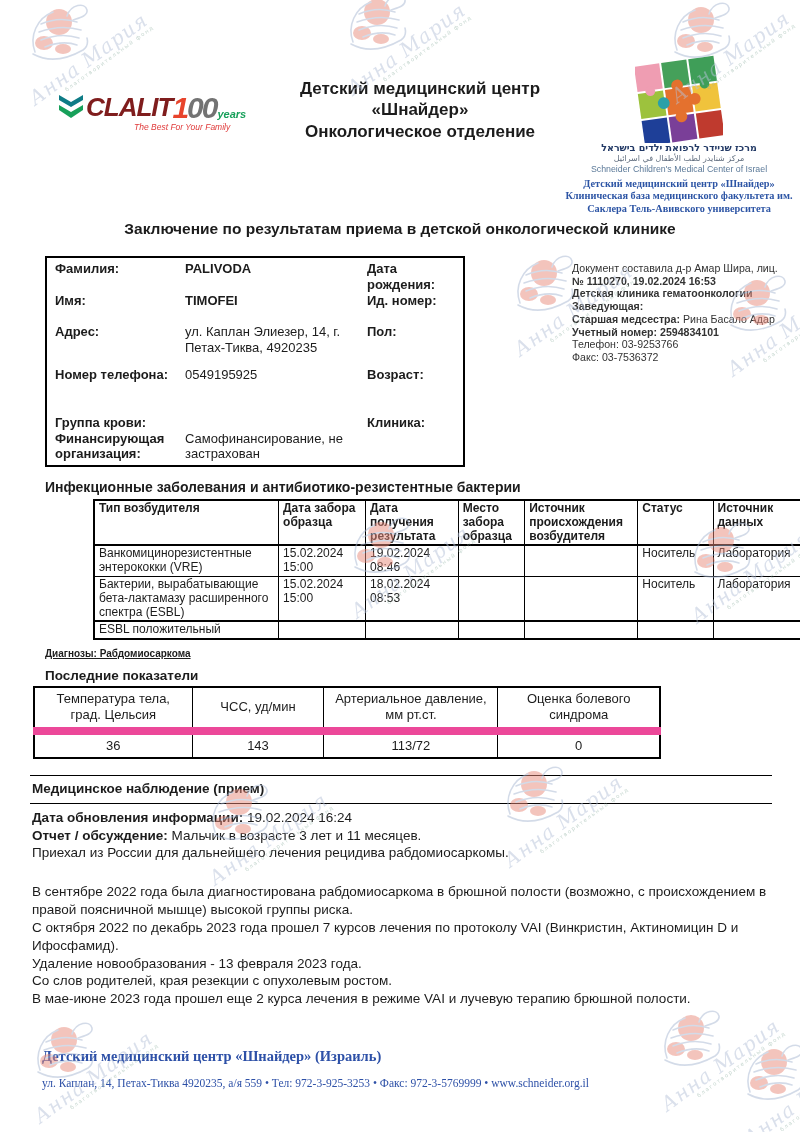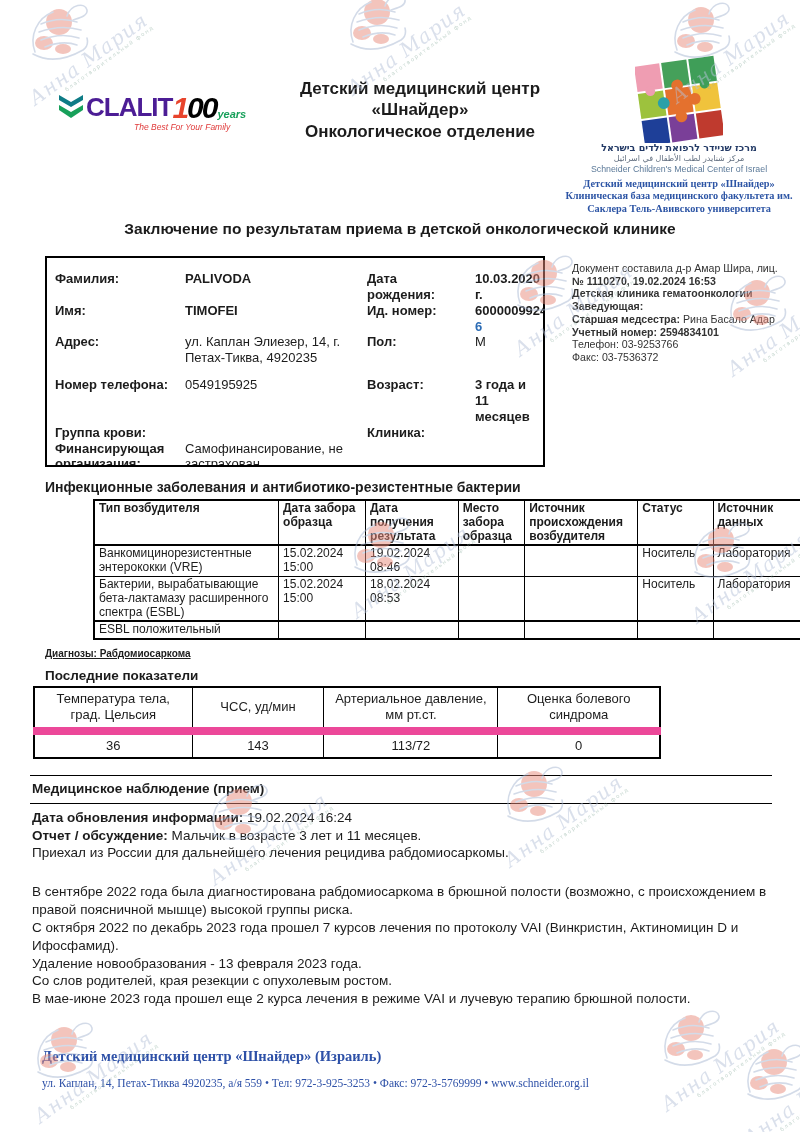--- a/index.html
+++ b/index.html
@@ -3,39 +3,39 @@
 <meta charset="utf-8">
 <style>
   html,body{margin:0;padding:0;background:#e8e8e8;}
   #page{position:relative;width:800px;height:1132px;background:#ffffff;overflow:hidden;
         font-family:"Liberation Sans",sans-serif;color:#1c1c1c;margin:0 auto;}
   .abs{position:absolute;}
 
   
   #clalit{left:56px;top:92px;width:210px;}
   .clalit-row{display:flex;align-items:flex-end;}
-  .clalit-word{font-weight:bold;font-size:26px;color:#4c1d95;letter-spacing:-1px;line-height:1;}
+  .clalit-word{font-weight:bold;font-style:italic;font-size:26px;color:#7f1d1d;letter-spacing:-1px;line-height:1;}
   .clalit-num{font-weight:bold;font-style:italic;font-size:30px;line-height:.85;letter-spacing:-2px;}
   .clalit-num .one{color:#e8442c;}
-  .clalit-num .zeros{color:#000000;}
+  .clalit-num .zeros{color:#737373;}
   .clalit-years{font-weight:bold;font-style:italic;font-size:11px;color:#17a05a;margin-left:1px;}
   .clalit-tag{font-size:8.5px;color:#e03a3a;font-style:italic;margin:2px 0 0 78px;white-space:nowrap;}
   #center-head{left:250px;top:78px;width:340px;text-align:center;font-weight:bold;font-size:17px;line-height:1.25;}
   #schneider{left:560px;top:55px;width:238px;text-align:center;}
   .heb{font-family:"DejaVu Sans",sans-serif;font-size:9.5px;font-weight:bold;color:#233a66;line-height:1.15;}
   .ara{font-family:"DejaVu Sans",sans-serif;font-size:8px;color:#5f6c7d;line-height:1.2;}
   .eng{font-size:8.8px;color:#5c7a99;line-height:1.3;}
   .sch-ru{font-family:"Liberation Serif",serif;font-weight:bold;font-size:10.3px;color:#2d55a5;line-height:1.22;}
 
   
   #doc-title{left:0;top:220px;width:800px;text-align:center;font-weight:bold;font-size:15.5px;}
 
   
-  #patient-box{left:45px;top:256px;width:500px;height:211px;border:2px solid #000;
-               box-sizing:border-box;padding:13px 8px;font-size:13px;line-height:1.22;overflow:hidden;}
+  #patient-box{left:45px;top:256px;width:420px;height:211px;border:2px solid #000;
+               box-sizing:border-box;padding:3px 8px;font-size:13px;line-height:1.22;overflow:hidden;}
   .prow{display:grid;grid-template-columns:118px 170px 96px 1fr;column-gap:12px;align-items:start;}
   .prow.gap{margin-top:11px;}
   .plabel{font-weight:bold;}
   .pv-bold{font-weight:bold;}
   .id-suffix{color:#2c6cb5;font-weight:bold;}
 
   
   #doc-panel{left:572px;top:262px;width:226px;font-size:10.6px;line-height:1.2;color:#333;}
   #doc-panel .b{font-weight:bold;}
 

